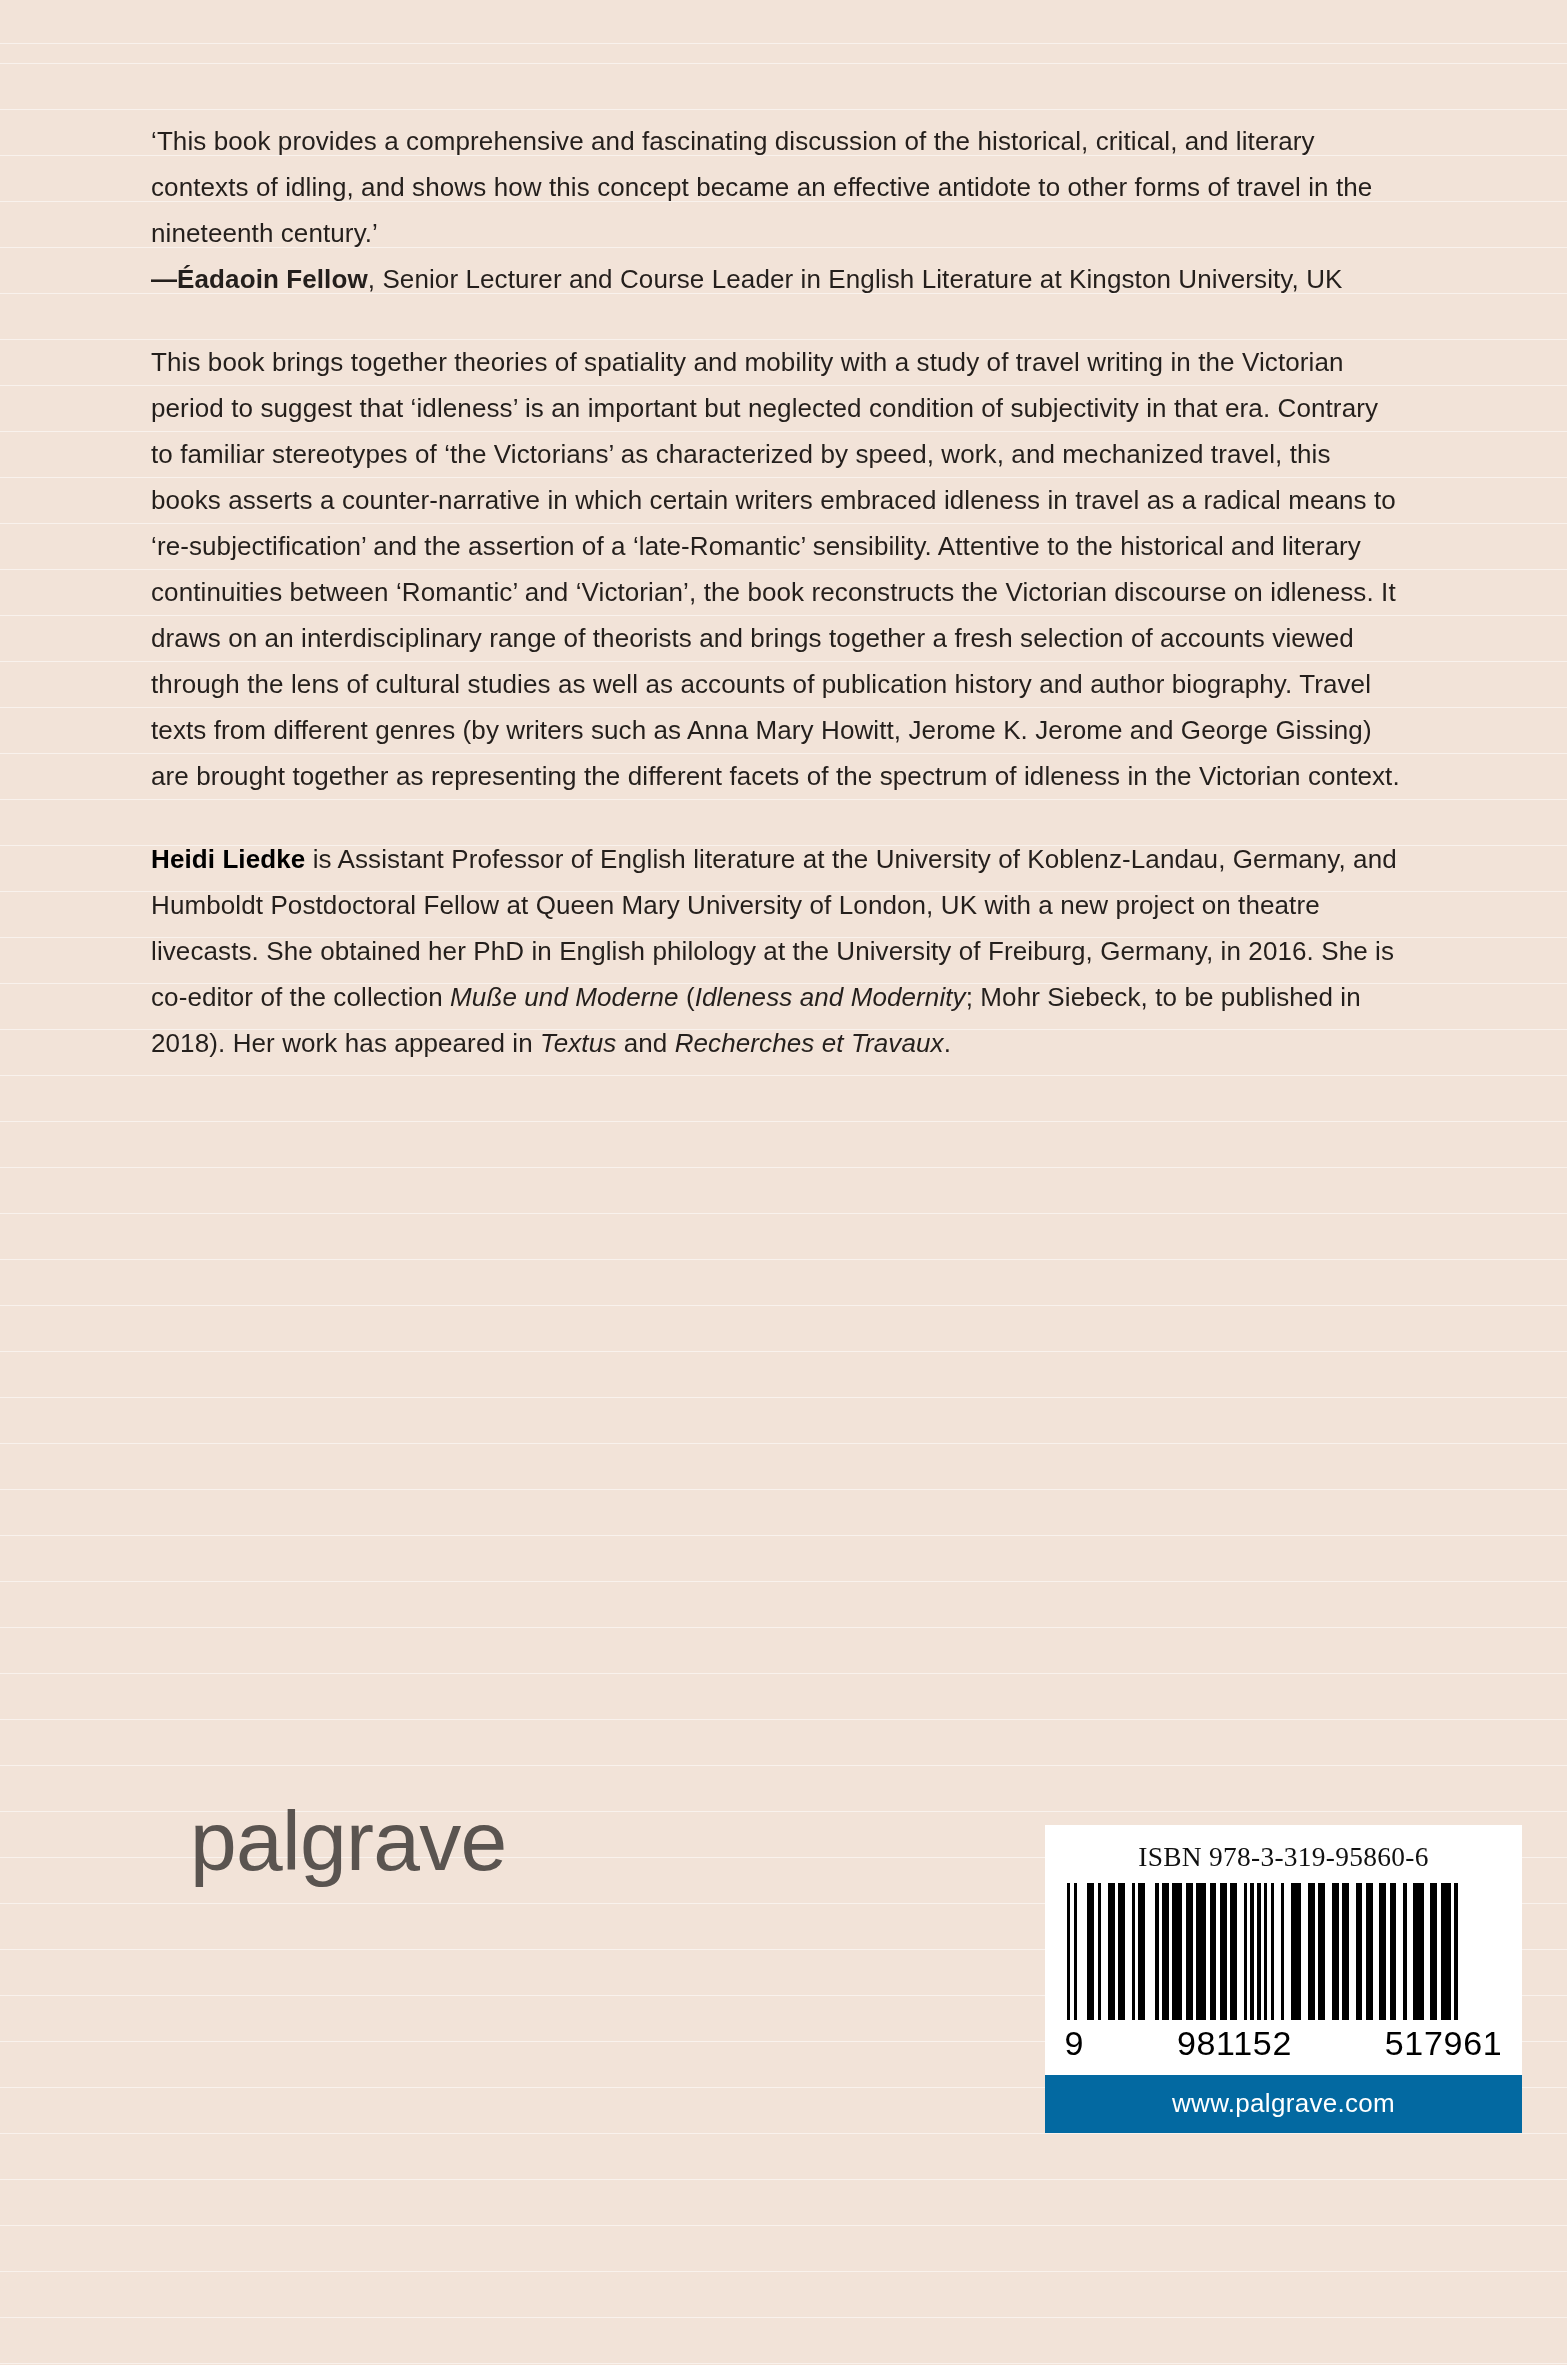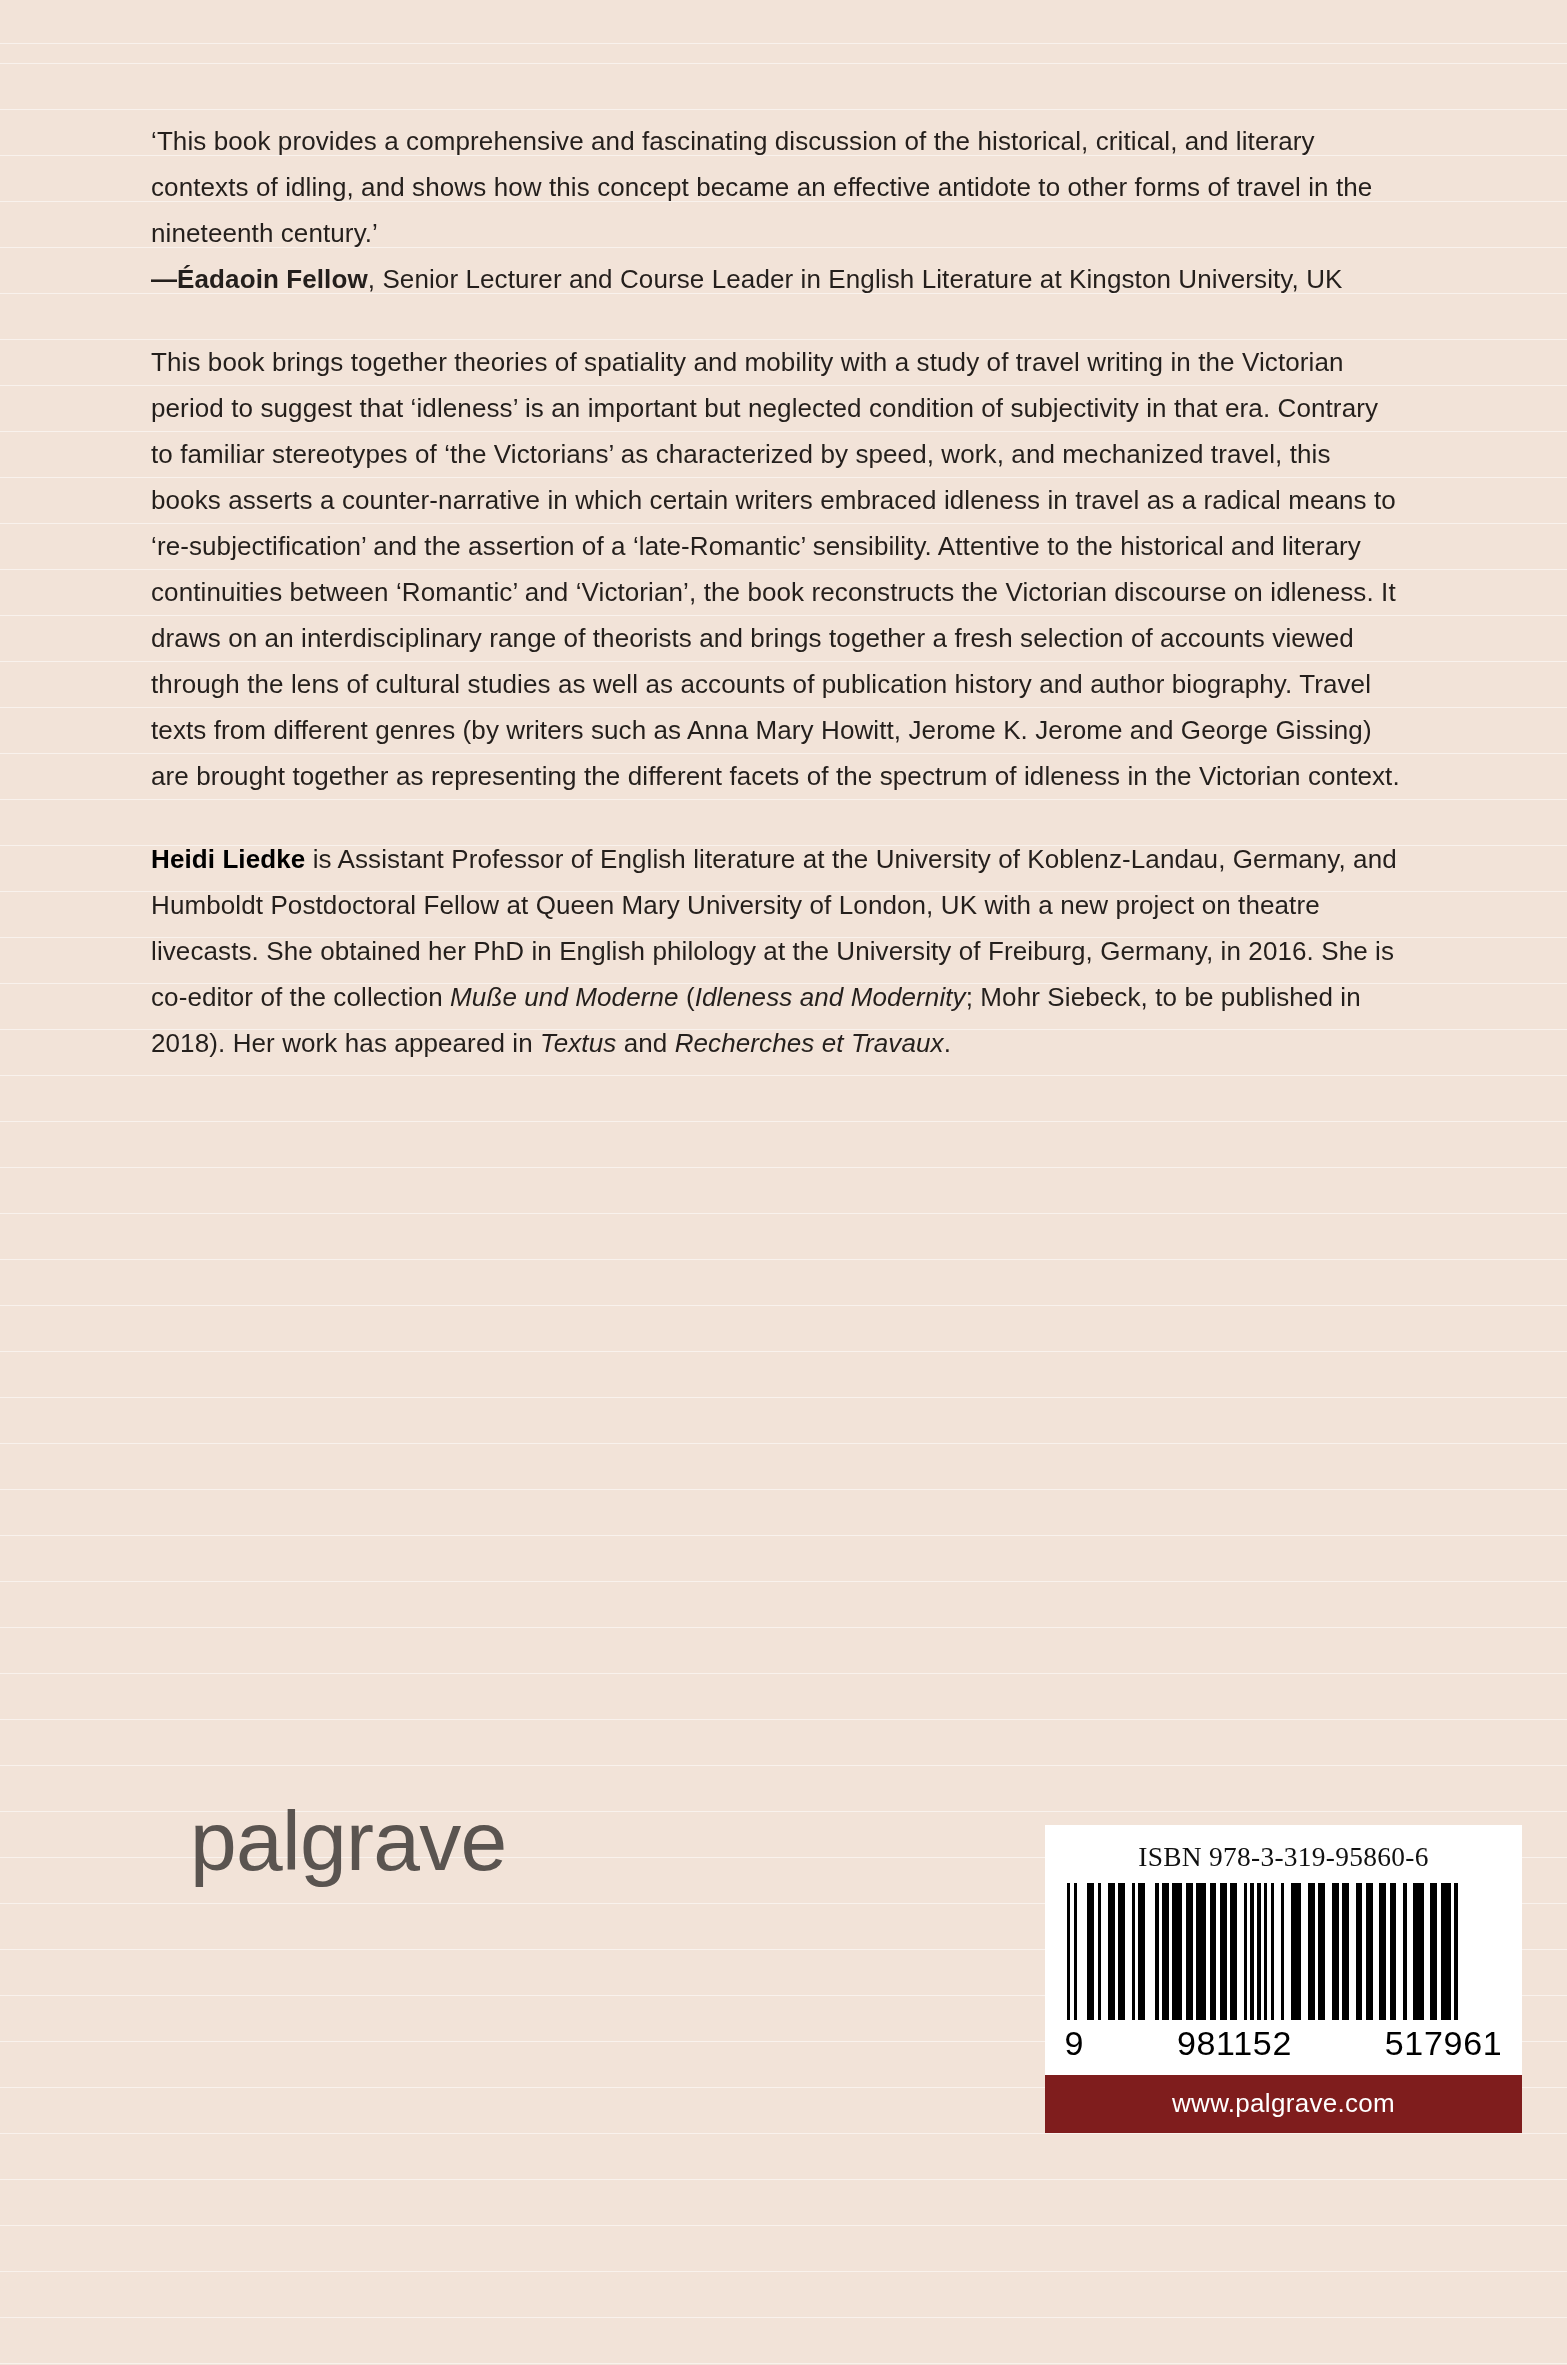--- a/index.html
+++ b/index.html
@@ -103,21 +103,21 @@
   .ean-digits {
     display: flex;
     justify-content: space-between;
     font-size: 34px;
     color: #000;
     padding: 3.9px 19.6px 11.8px 19.6px;
     font-family: "Liberation Sans", sans-serif;
     letter-spacing: 0.7px;
   }
   .url-bar {
-    background: #7f1d1d;
+    background: #0369a1;
     color: #ffffff;
     text-align: center;
     font-size: 26px;
     padding: 13px 0 14.4px 0;
     letter-spacing: 0.3px;
   }
 </style>
 </head>
 <body>
 

